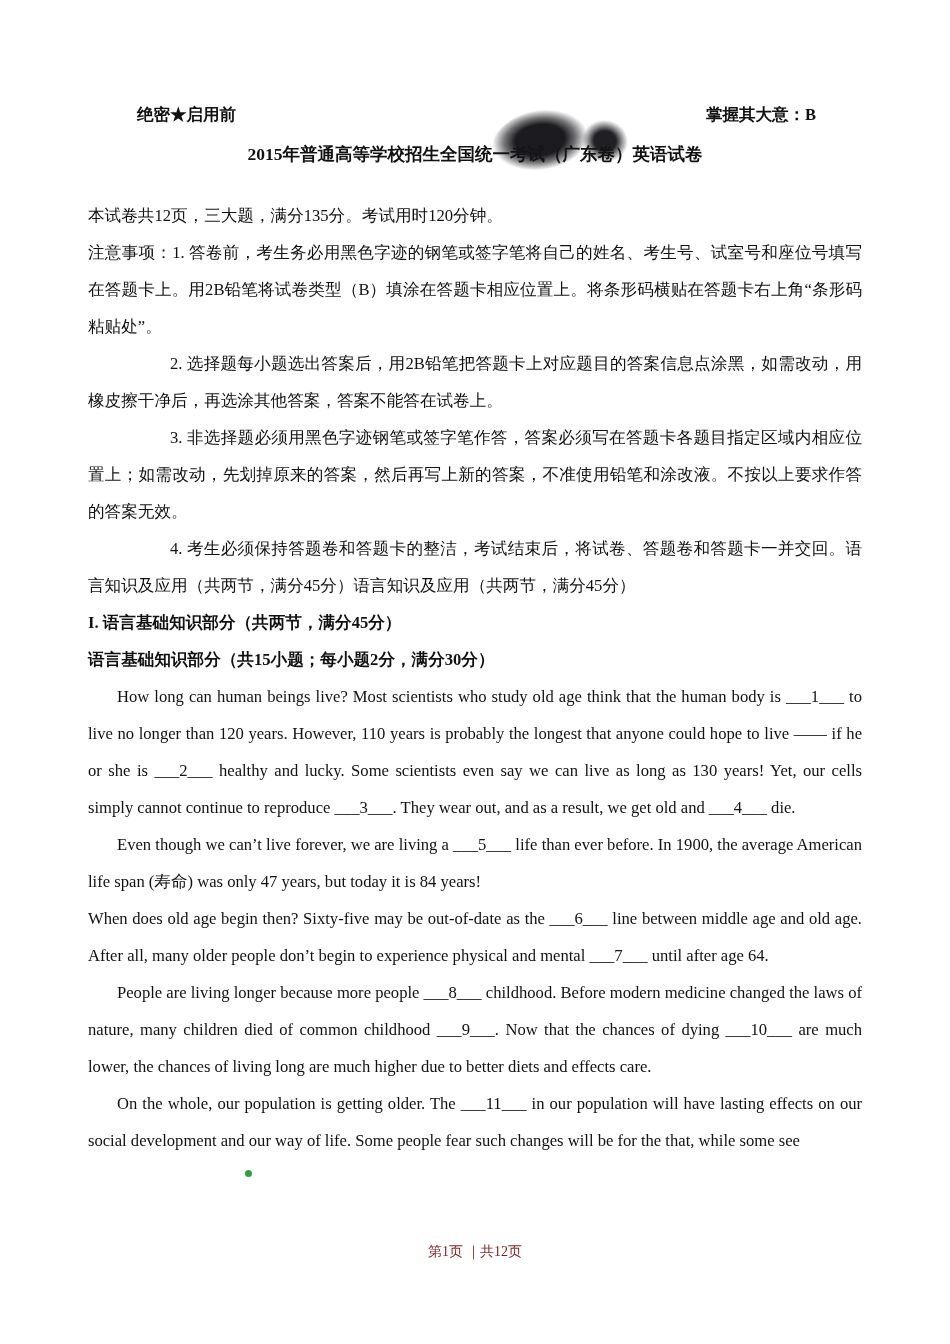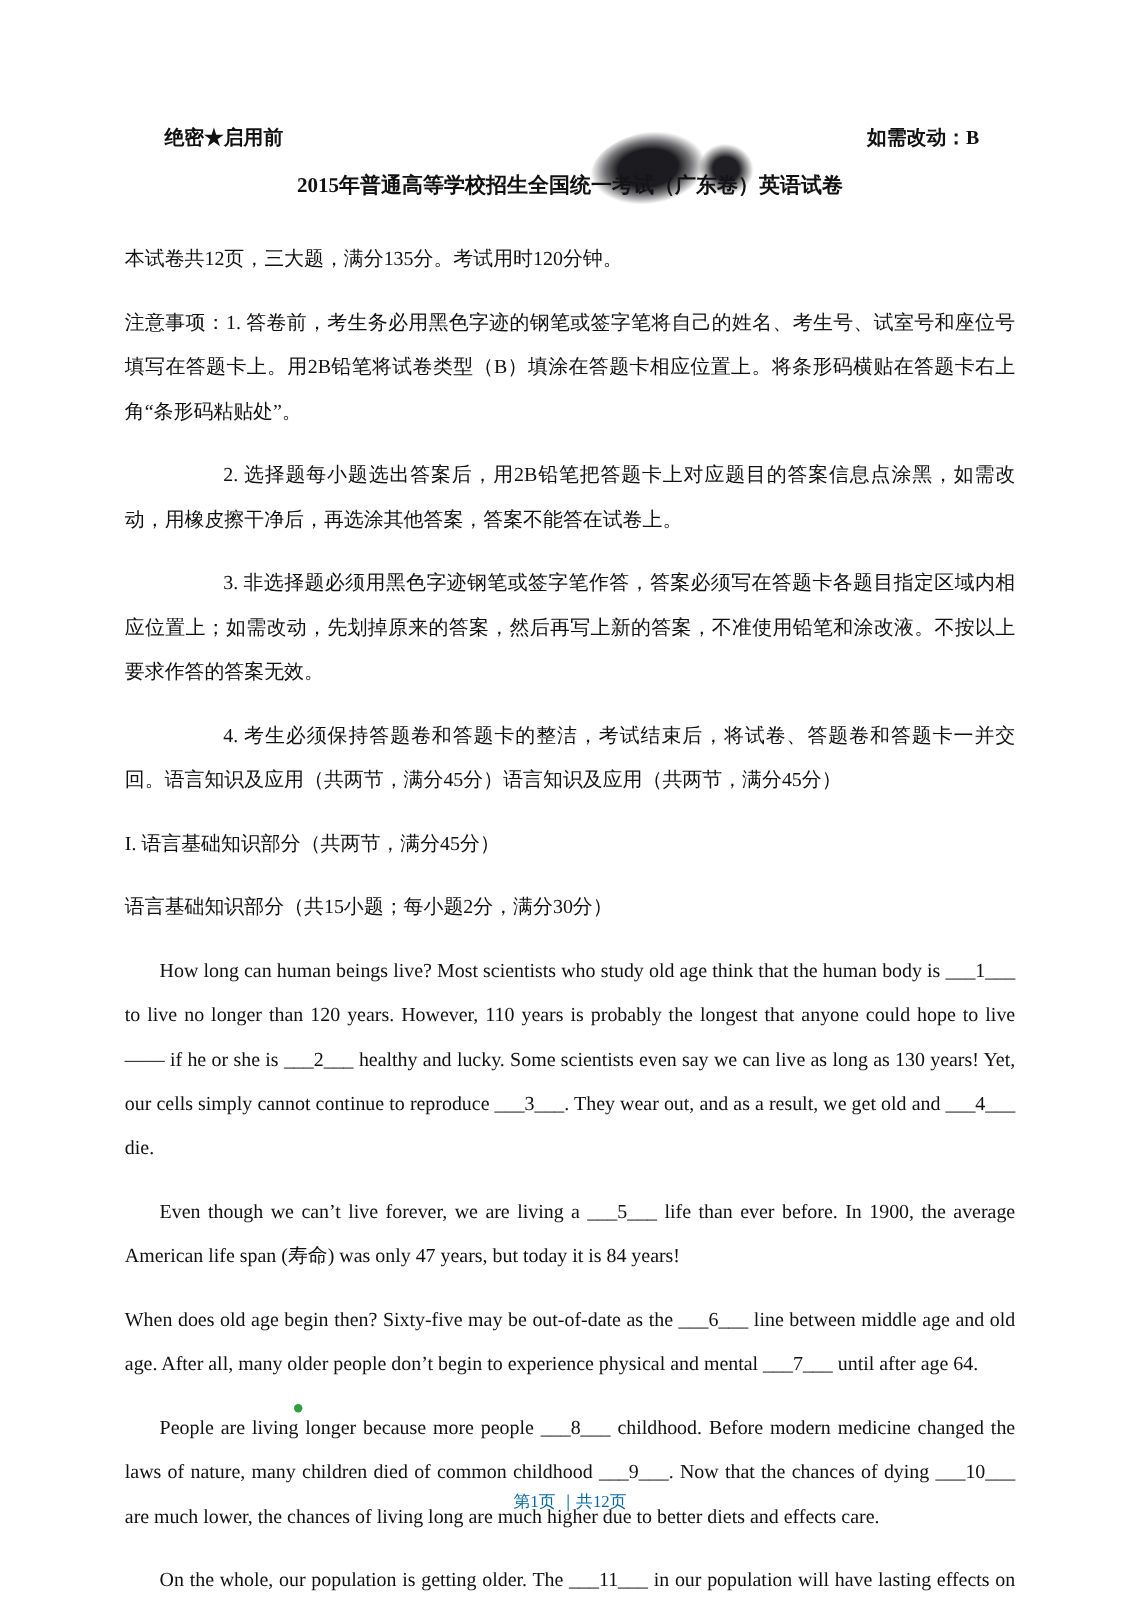--- a/index.html
+++ b/index.html
@@ -19,23 +19,23 @@
   .title {
     position: relative; z-index: 1;
     margin: 16px 0 0 0; text-align: center;
     font-size: 17.5px; font-weight: bold; line-height: 24px;
   }
   .body {
     margin-top: 31px;
     font-size: 16.6px; line-height: 37px;
     text-align: justify;
   }
-  .body p { margin: 16px; }
+  .body p { margin: 0; }
   .hang { text-indent: 82px; }
-  .bold { font-weight: normal; }
+  .bold { font-weight: bold; }
   .ind  { text-indent: 29px; }
   .blot { position: absolute; z-index: 3; pointer-events: none; }
   .blot-a {
     left: 492px; top: 110px; width: 96px; height: 60px;
     background: radial-gradient(closest-side, rgba(20,20,24,0.97) 52%, rgba(20,20,24,0.6) 74%, rgba(20,20,24,0) 100%);
     border-radius: 58% 42% 52% 48% / 55% 48% 52% 45%;
     transform: rotate(-7deg); filter: blur(0.6px);
   }
   .blot-b {
     left: 582px; top: 120px; width: 46px; height: 42px;
@@ -43,31 +43,31 @@
     border-radius: 50% 50% 45% 55% / 48% 52% 50% 50%;
     transform: rotate(12deg); filter: blur(0.6px);
   }
   .green-dot {
     position: absolute; left: 245px; top: 1170px;
     width: 7px; height: 7px; border-radius: 50%;
     background: #2ea043; z-index: 2;
   }
   .footer {
     position: absolute; left: 0; right: 0; top: 1243px;
-    text-align: center; font-size: 14px; color: #0369a1;
+    text-align: center; font-size: 14px; color: #7f1d1d;
   }
 </style>
 </head>
 <body>
 
 <div class="sheet">
 
   <div class="hdr">
     <span>绝密★启用前</span>
-    <span>如需改动：B</span>
+    <span>掌握其大意：B</span>
   </div>
 
   <h1 class="title">2015年普通高等学校招生全国统一考试（广东卷）英语试卷</h1>
 
   <div class="body">
     <p>本试卷共12页，三大题，满分135分。考试用时120分钟。</p>
     <p>注意事项：1. 答卷前，考生务必用黑色字迹的钢笔或签字笔将自己的姓名、考生号、试室号和座位号填写在答题卡上。用2B铅笔将试卷类型（B）填涂在答题卡相应位置上。将条形码横贴在答题卡右上角“条形码粘贴处”。</p>
     <p class="hang">2. 选择题每小题选出答案后，用2B铅笔把答题卡上对应题目的答案信息点涂黑，如需改动，用橡皮擦干净后，再选涂其他答案，答案不能答在试卷上。</p>
     <p class="hang">3. 非选择题必须用黑色字迹钢笔或签字笔作答，答案必须写在答题卡各题目指定区域内相应位置上；如需改动，先划掉原来的答案，然后再写上新的答案，不准使用铅笔和涂改液。不按以上要求作答的答案无效。</p>
     <p class="hang">4. 考生必须保持答题卷和答题卡的整洁，考试结束后，将试卷、答题卷和答题卡一并交回。语言知识及应用（共两节，满分45分）语言知识及应用（共两节，满分45分）</p>

